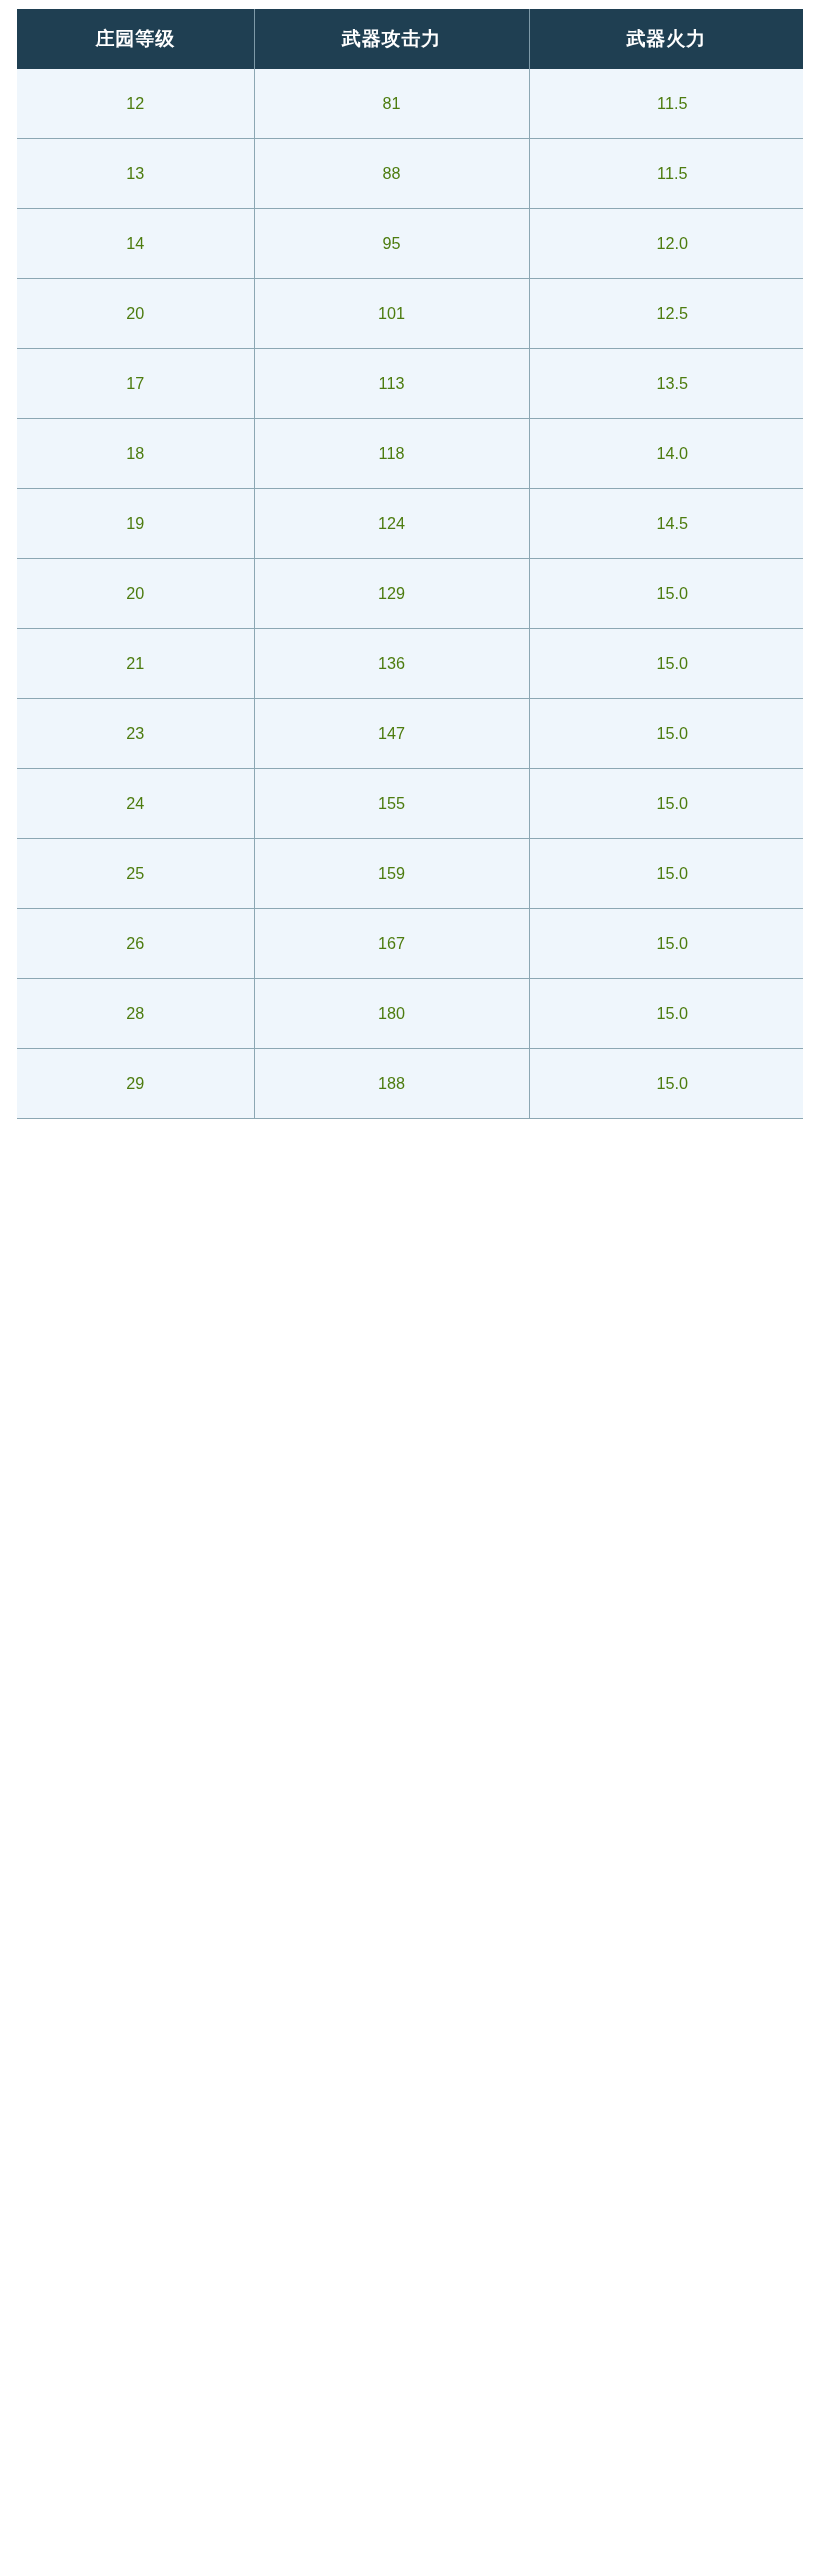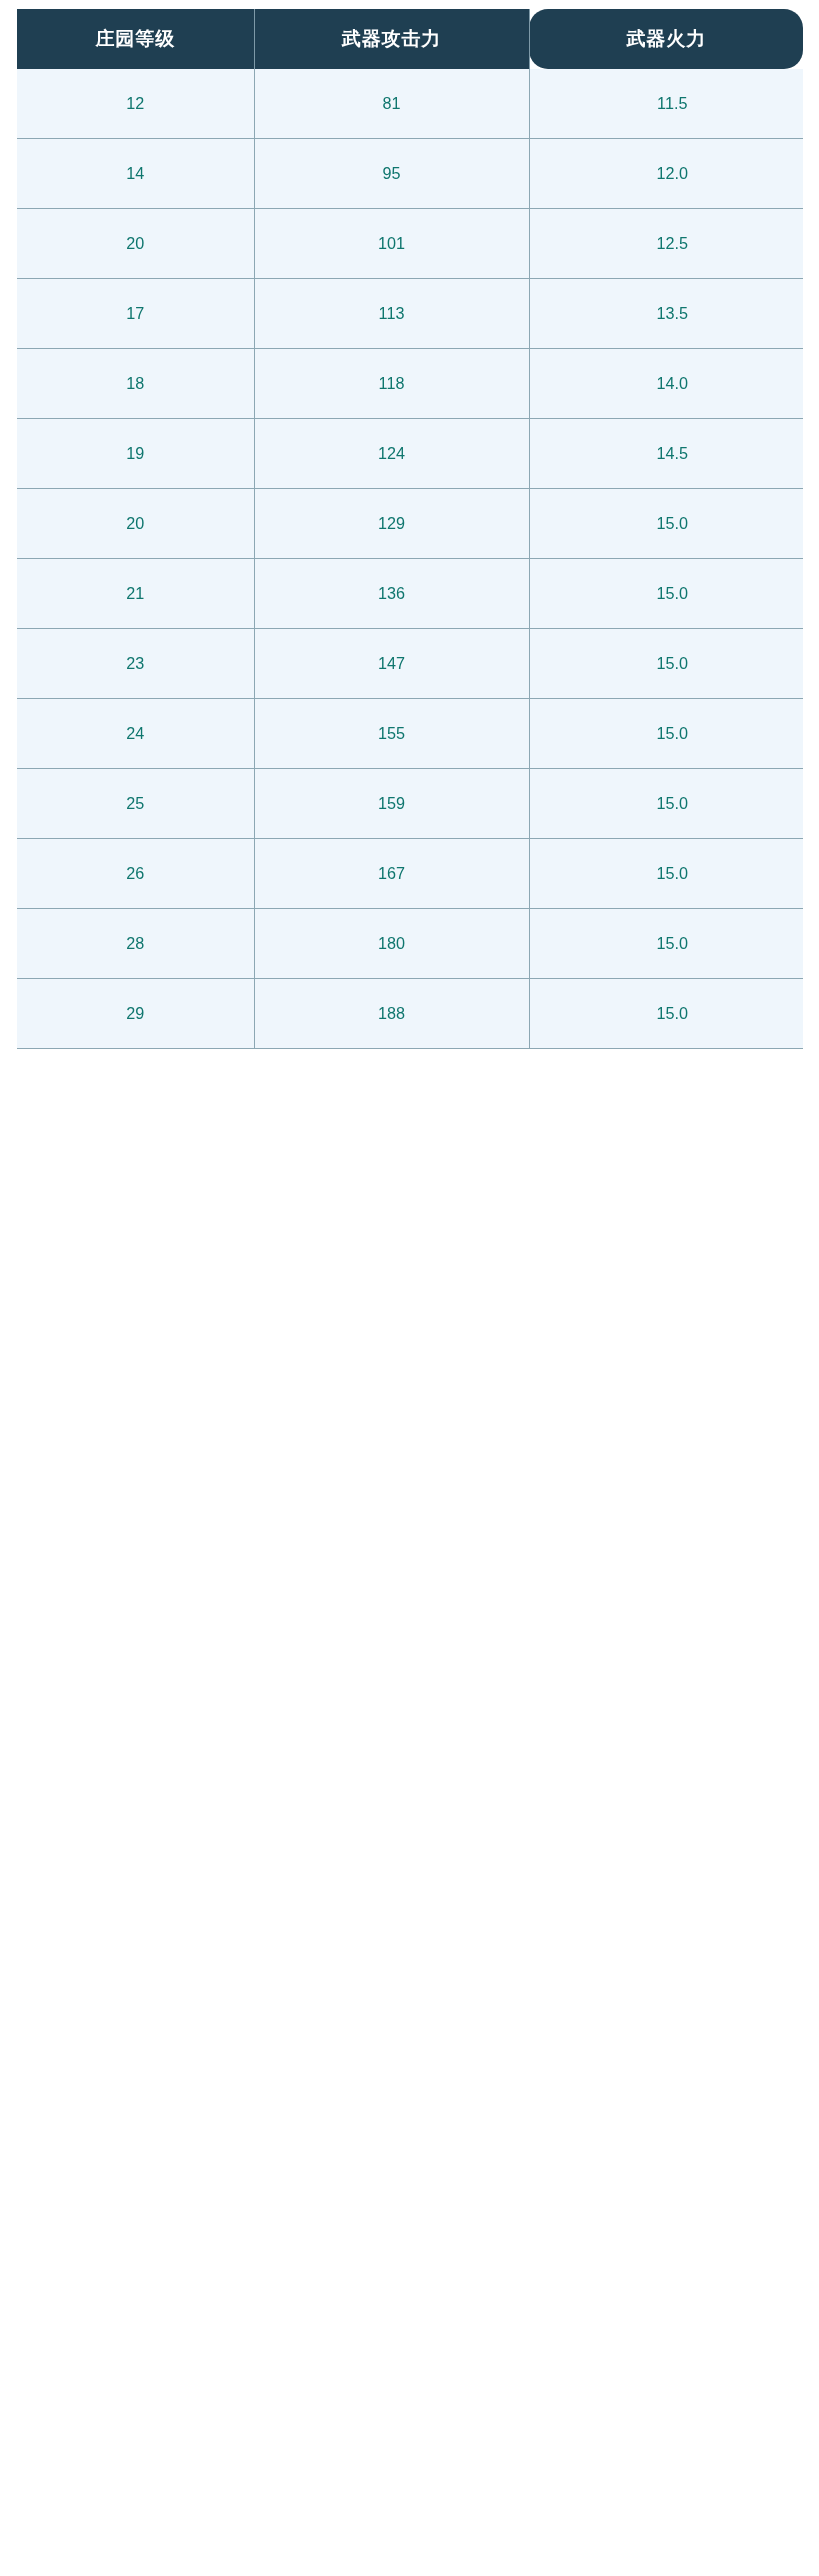--- a/index.html
+++ b/index.html
@@ -52,32 +52,31 @@
     letter-spacing: 0.9px;
     text-align: center;
     vertical-align: middle;
     padding: 17px;
     height: 58px;
     border-right: 0.9px solid #7E9AA8;
     box-sizing: border-box;
   }
   thead th:last-child {
     border-right: none;
-    border-radius: 19px;
   }
 
   tbody tr.data-row {
     height: 70px;
     background: #EFF6FC;
   }
 
   tbody td {
     height: 70px;
     background: #EFF6FC;
-    color: #0f766e;
+    color: #4d7c0f;
     font-size: 16.2px;
     font-weight: normal;
     text-align: center;
     vertical-align: middle;
     padding: 0;
     border-bottom: 0.9px solid #8CA7B3;
     border-right: 0.9px solid #8CA7B3;
     box-sizing: border-box;
   }
   tbody td:last-child {
@@ -103,20 +102,25 @@
         <tr class="header-row">
           <th>庄园等级</th>
           <th>武器攻击力</th>
           <th>武器火力</th>
         </tr>
       </thead>
       <tbody>
         <tr class="data-row">
           <td>12</td>
           <td>81</td>
+          <td>11.5</td>
+        </tr>
+        <tr class="data-row">
+          <td>13</td>
+          <td>88</td>
           <td>11.5</td>
         </tr>
         <tr class="data-row">
           <td>14</td>
           <td>95</td>
           <td>12.0</td>
         </tr>
         <tr class="data-row">
           <td>20</td>
           <td>101</td>

